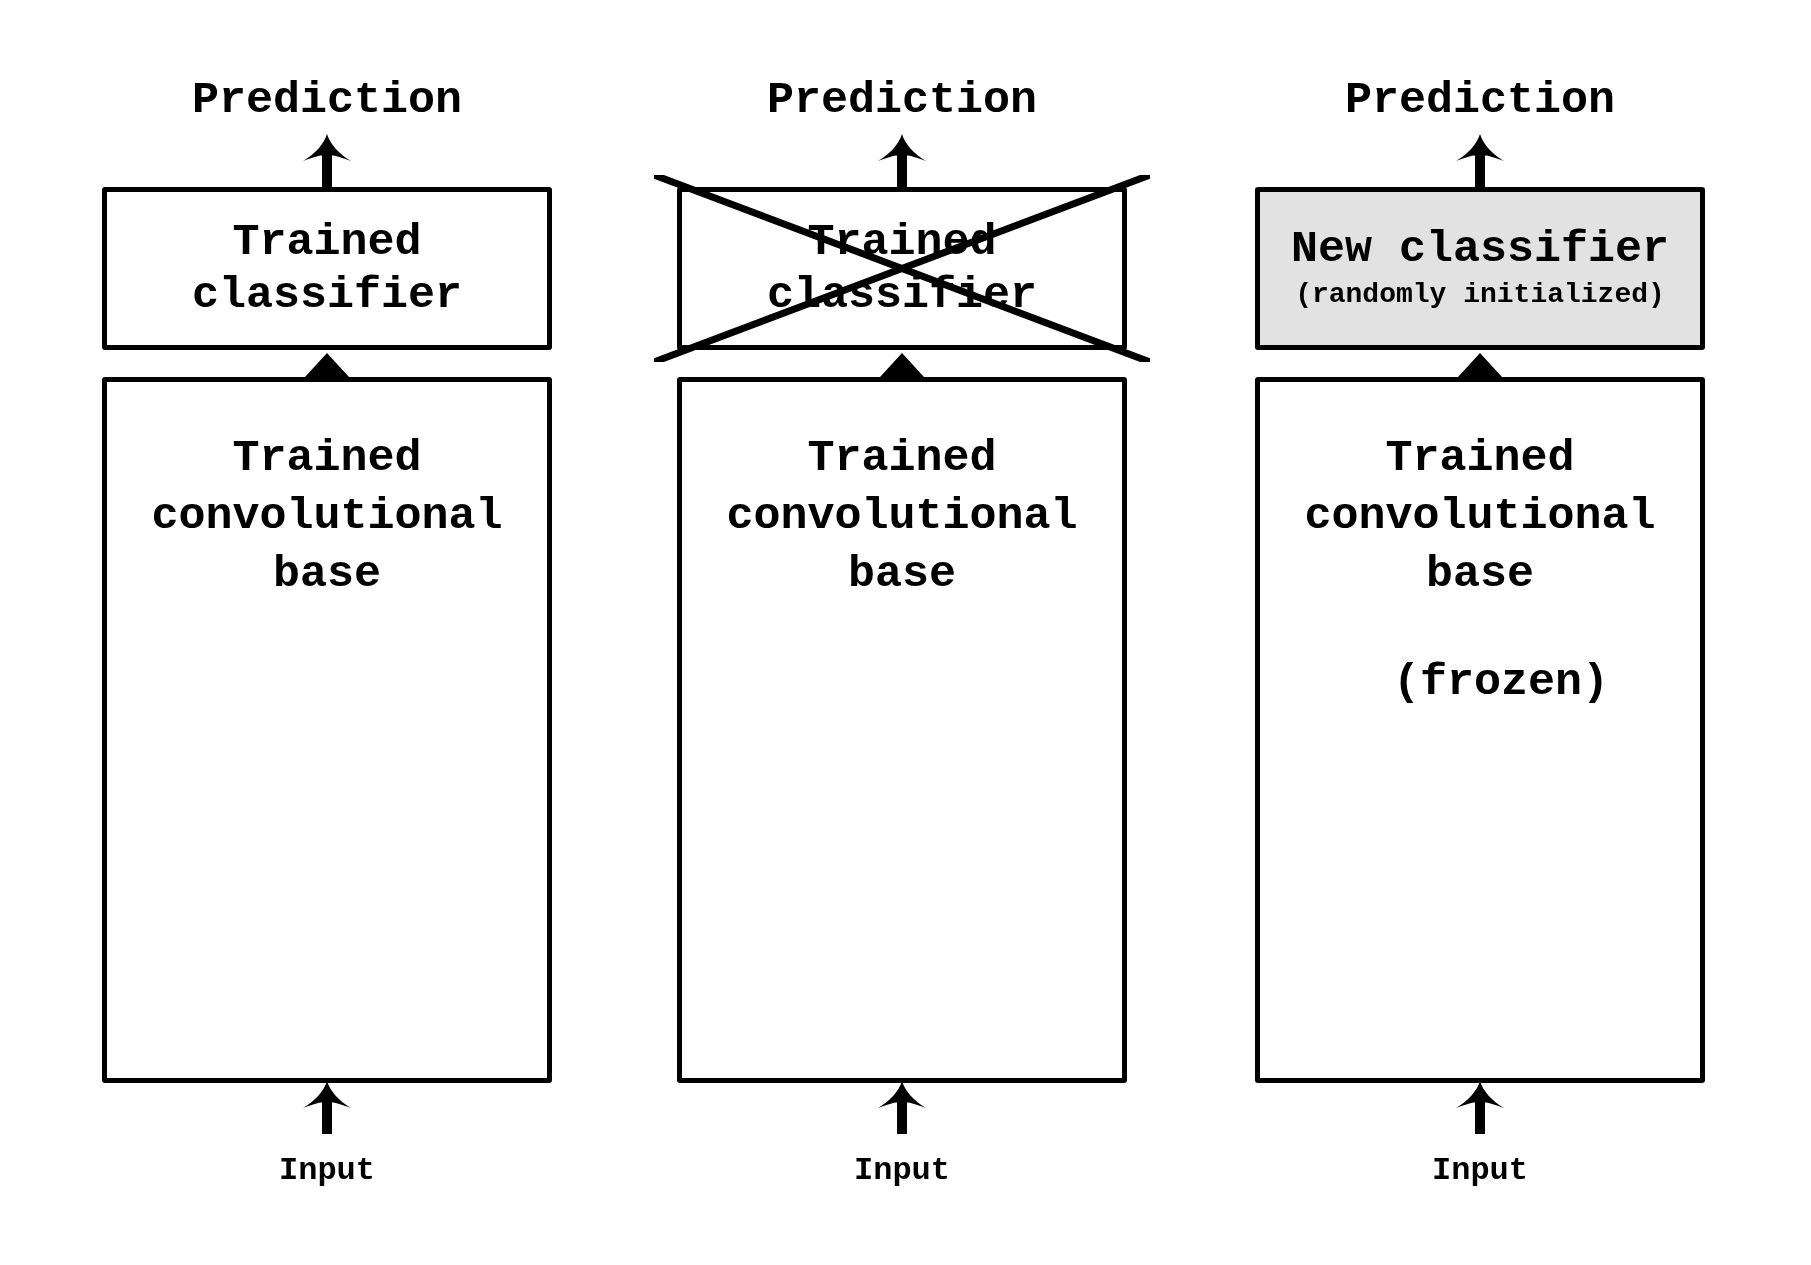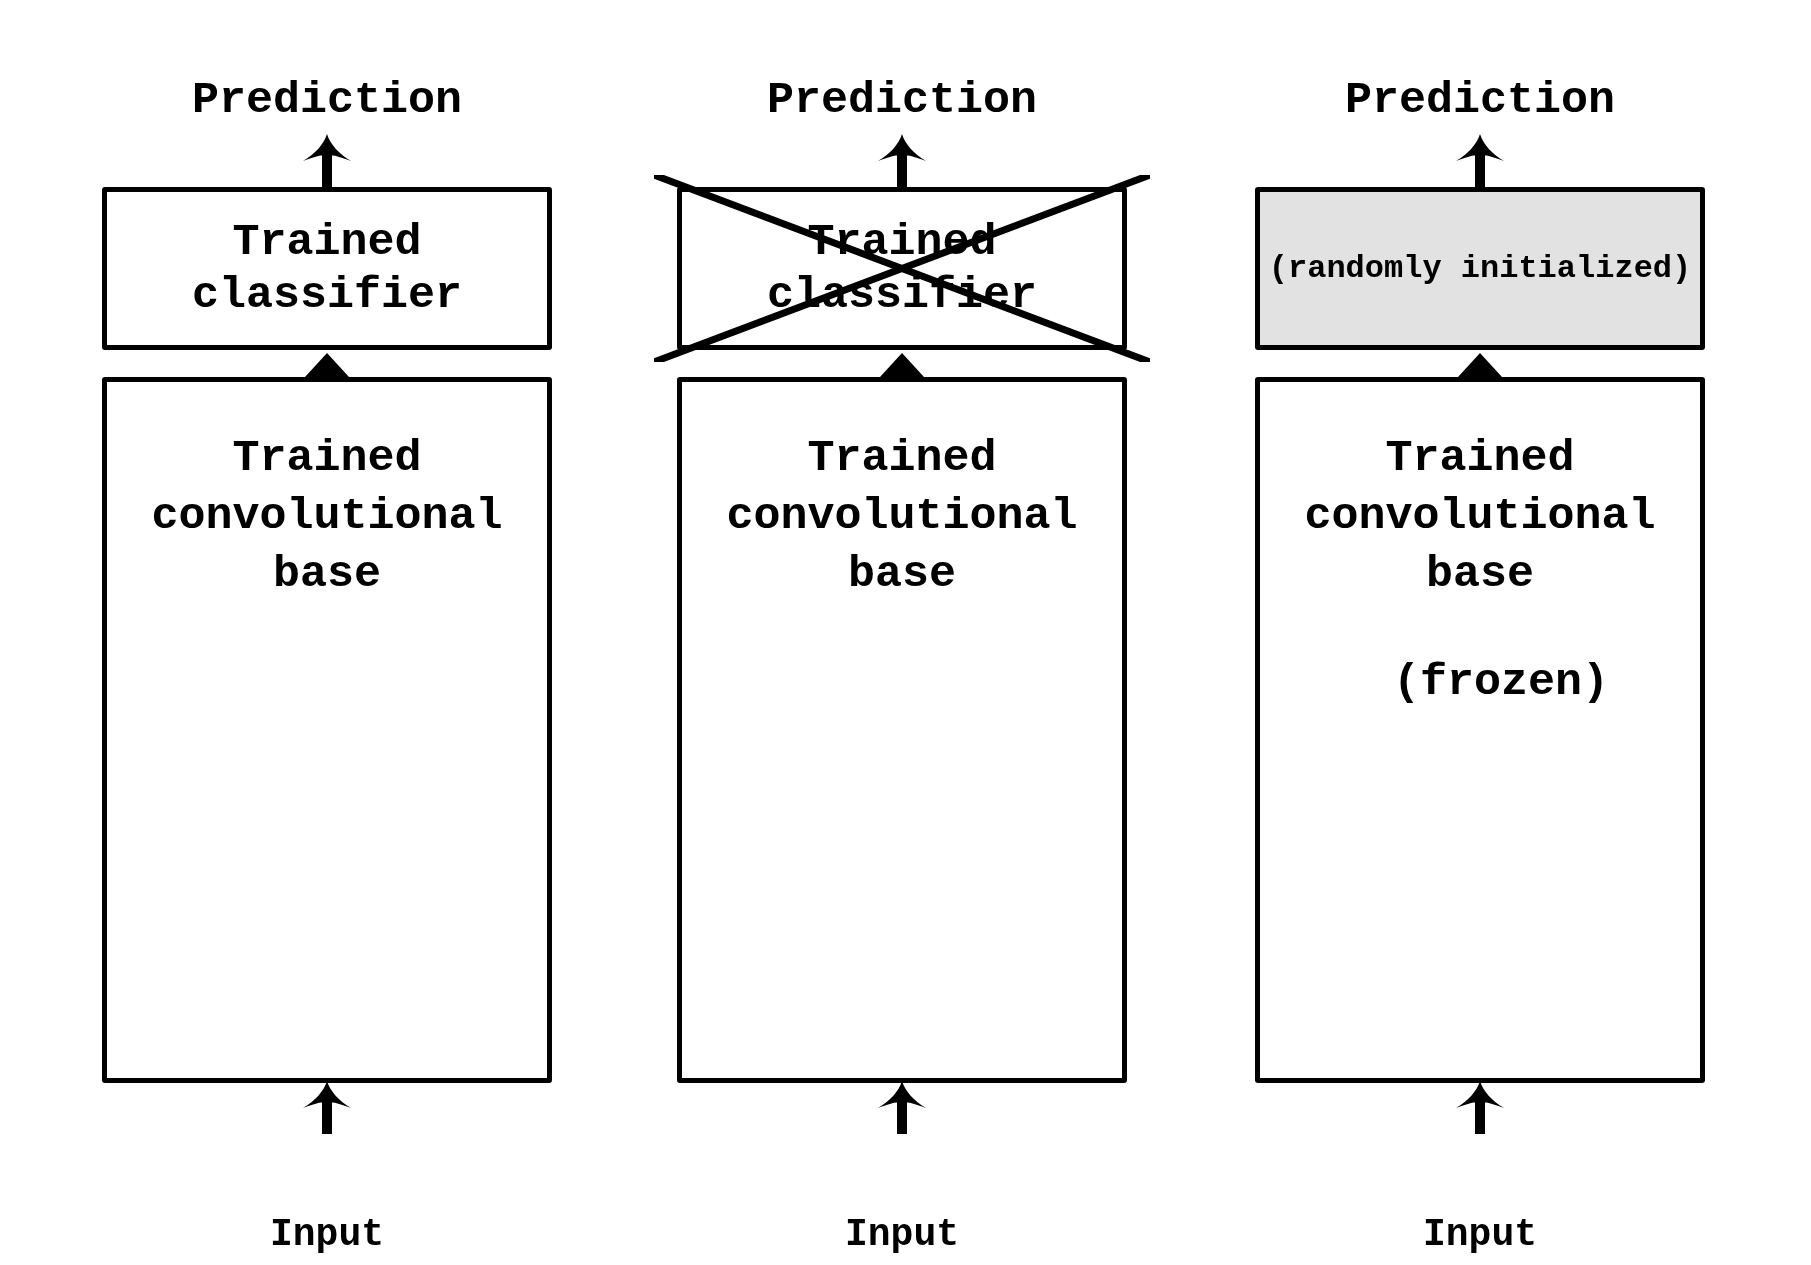--- a/index.html
+++ b/index.html
@@ -54,21 +54,21 @@
     background: #ffffff;
     display: flex;
     flex-direction: column;
     align-items: center;
     justify-content: center;
     text-align: center;
   }
   .clf-line { font-size: 45px; line-height: 53px; white-space: nowrap; }
   .p3 .clf-box { background: #e2e2e2; }
   .clf-title { font-size: 45px; line-height: 52px; white-space: nowrap; }
-  .clf-sub   { font-size: 32px; line-height: 38px; white-space: nowrap; }
+  .clf-sub   { font-size: 28px; line-height: 38px; white-space: nowrap; }
 
   .x-overlay {
     position: absolute;
     left: -23px;
     top: 175px;
     width: 496px;
     height: 187px;
     pointer-events: none;
   }
 
@@ -89,24 +89,24 @@
     border-radius: 3px;
     background: #ffffff;
     text-align: center;
     padding-top: 48px;
   }
   .base-line { font-size: 45px; line-height: 58px; white-space: nowrap; }
   .base-note { font-size: 45px; line-height: 58px; margin-top: 50px; white-space: nowrap; margin-left: 42px; }
 
   .input-label {
     position: absolute;
-    top: 1210px;
+    top: 1146px;
     left: 50%;
     transform: translateX(-50%);
-    font-size: 38px;
+    font-size: 32px;
     line-height: 50px;
     white-space: nowrap;
   }
 </style>
 </head>
 <body>
 
 <div class="canvas">
 
   <div class="panel p1">
@@ -158,20 +158,21 @@
     </svg>
     <div class="input-label">Input</div>
   </div>
 
   <div class="panel p3">
     <div class="pred-label">Prediction</div>
     <svg class="arrow-up pred-arrow" width="52" height="53" viewBox="0 0 52 53">
       <path fill="#000" d="M26 0 C 23 10, 14 20, 2 27 C 11 23.5, 18.5 21.5, 21 21.5 L 21 53 L 31 53 L 31 21.5 C 33.5 21.5, 41 23.5, 50 27 C 38 20, 29 10, 26 0 Z"></path>
     </svg>
     <div class="clf-box">
+      <div class="clf-title">New classifier</div>
       <div class="clf-sub">(randomly initialized)</div>
     </div>
     <svg class="mid-arrowhead" width="44" height="24" viewBox="0 0 44 24">
       <path fill="#000" d="M22 0 L44 24 L0 24 Z"></path>
     </svg>
     <div class="base-box">
       <div class="base-line">Trained</div>
       <div class="base-line">convolutional</div>
       <div class="base-line">base</div>
       <div class="base-note">(frozen)</div>

